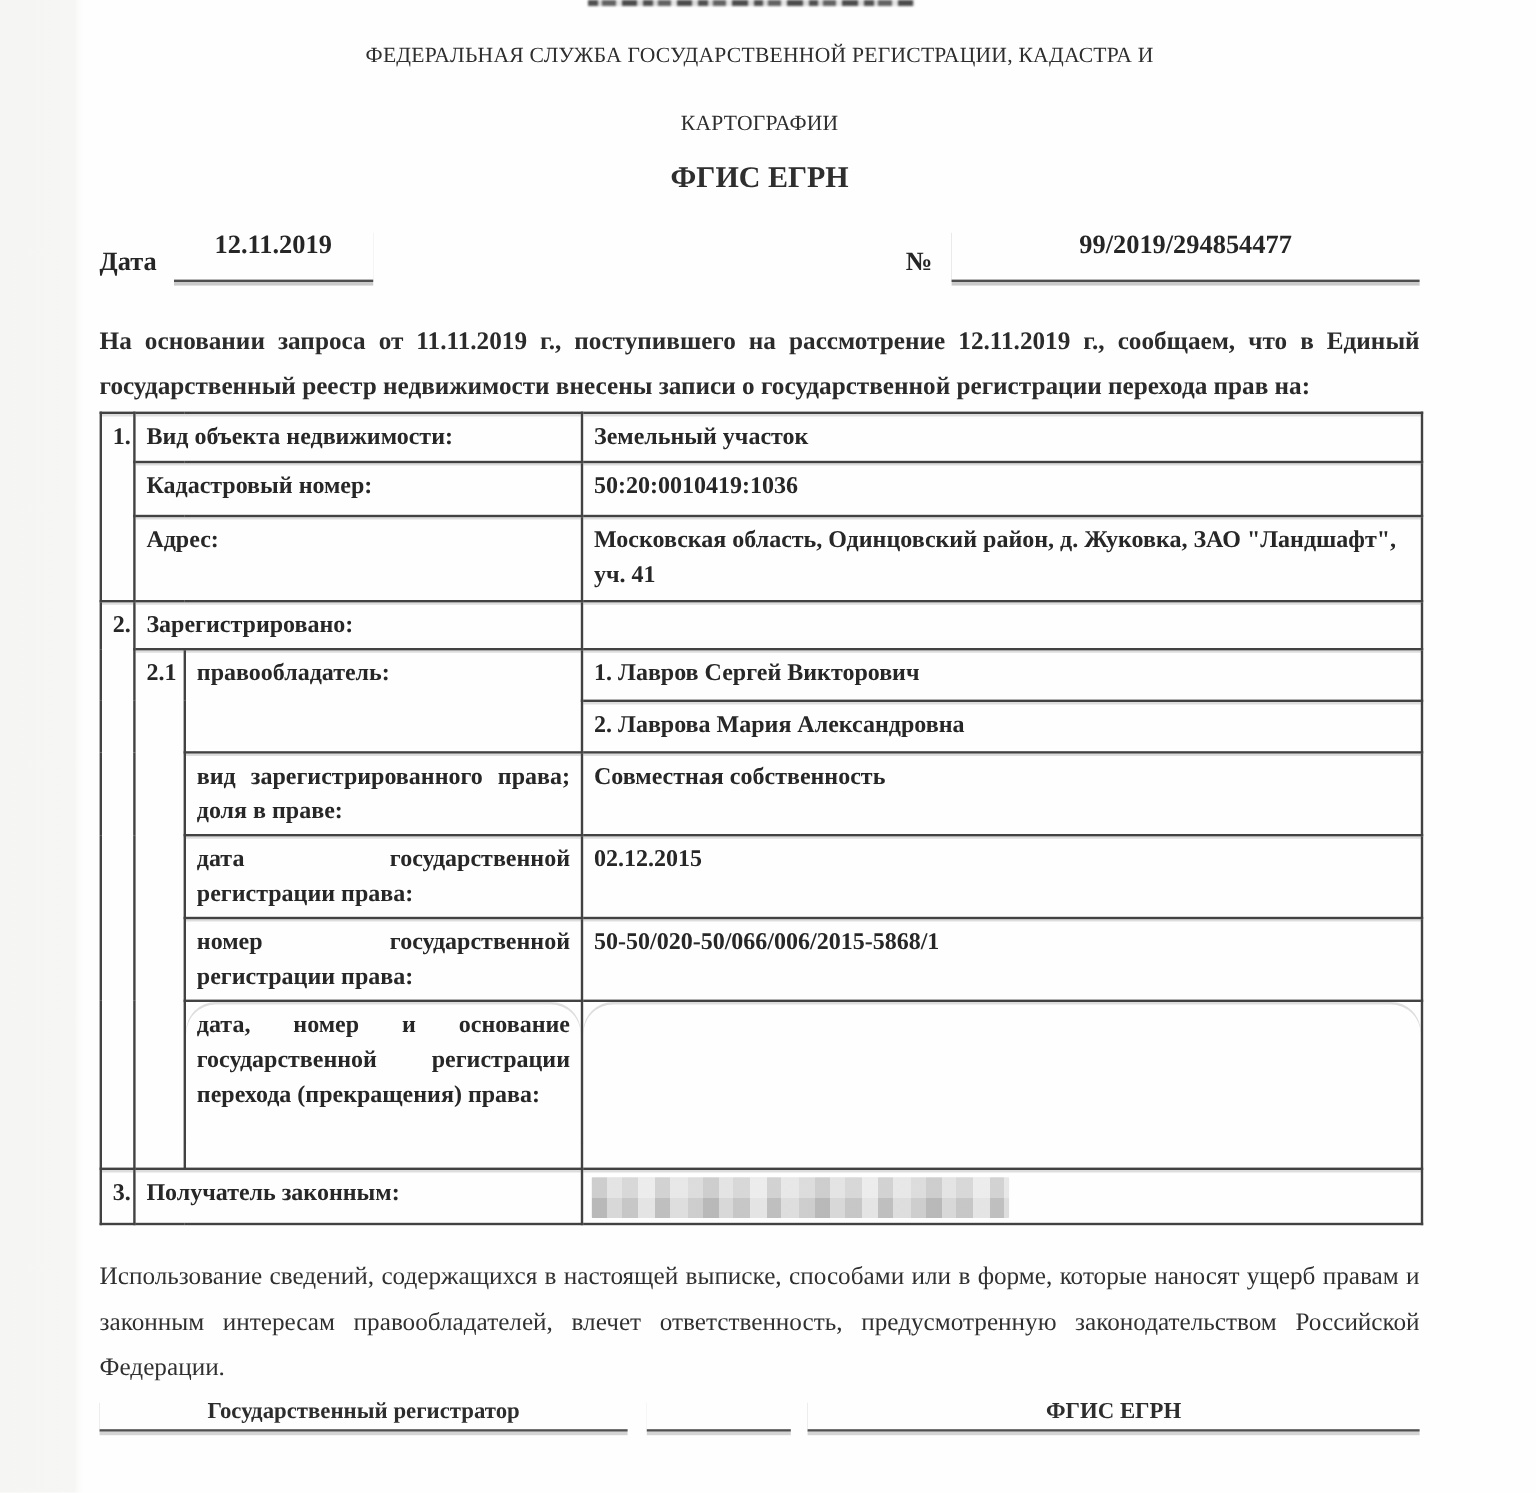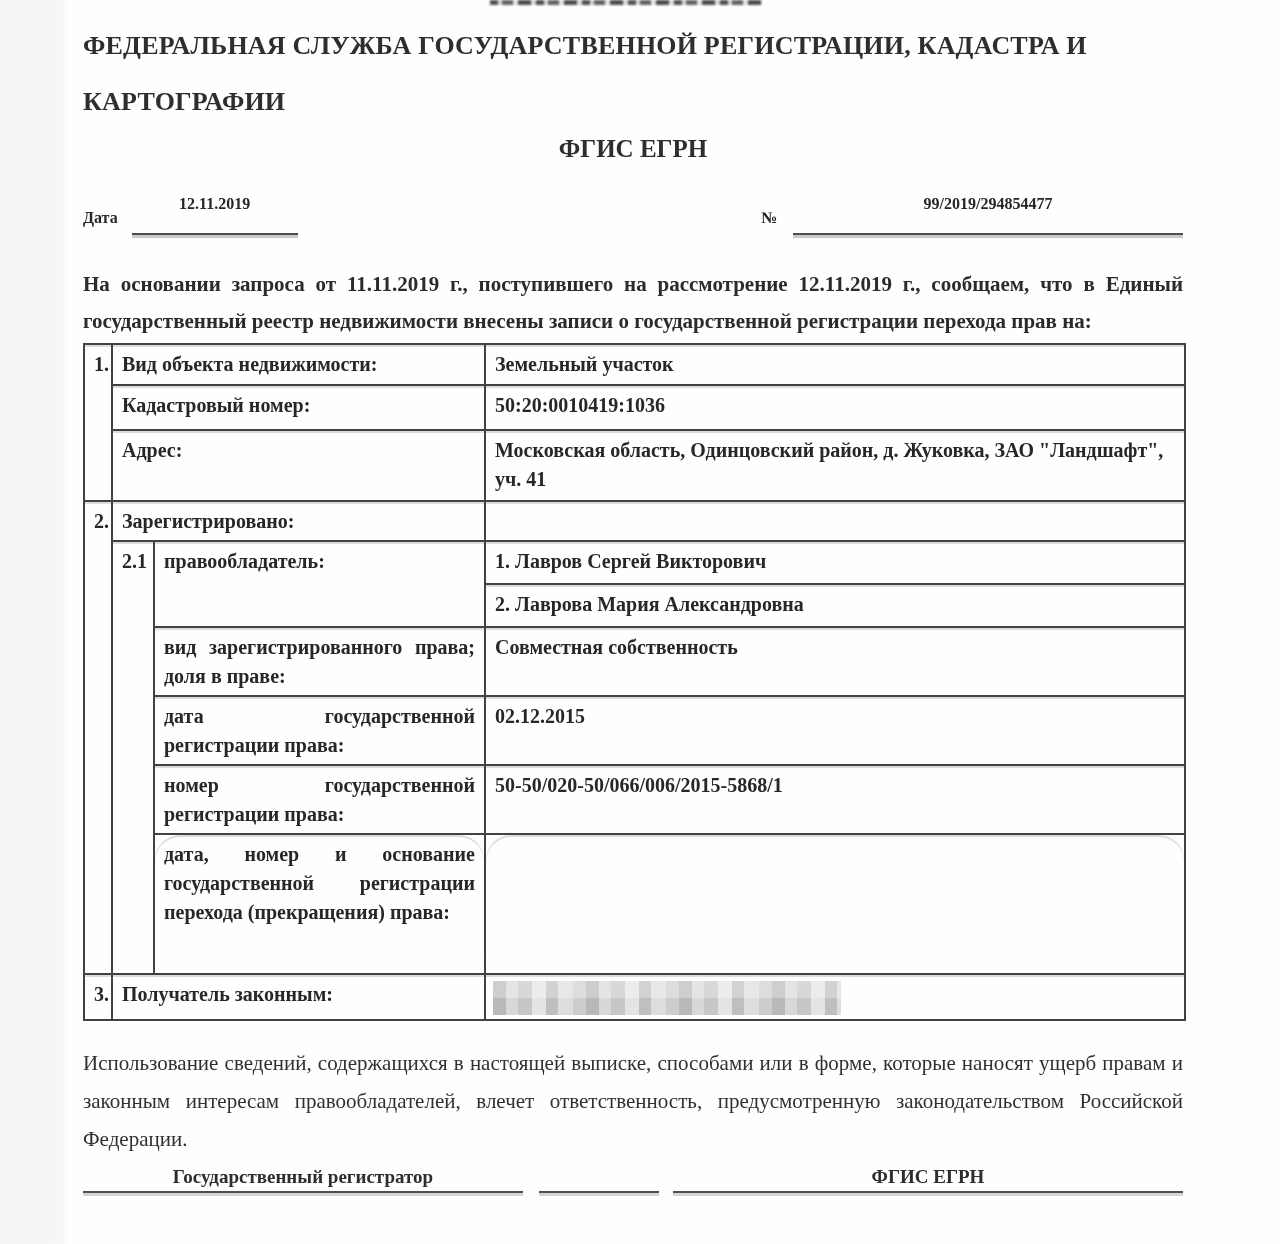--- a/index.html
+++ b/index.html
@@ -22,42 +22,43 @@
     position: absolute;
     left: 490px; top: 0;
     width: 272px; height: 5px;
     background: repeating-linear-gradient(90deg,
       rgba(50,50,50,.85) 0 8px, rgba(90,90,90,.25) 8px 12px,
       rgba(60,60,60,.8) 12px 23px, rgba(120,120,120,.2) 23px 28px,
       rgba(45,45,45,.85) 28px 41px, rgba(110,110,110,.25) 41px 46px);
     filter: blur(0.8px);
   }
   .org {
-    font-weight: bold;
-    font-size: 26px;
+    text-align: center;
+    font-weight: normal;
+    font-size: 18px;
     line-height: 32px;
     letter-spacing: 0.2px;
     color: #2e2e2e;
   }
   .org-line1 { margin-top: 30px; }
   .org-line2 { margin-top: 24px; }
   .system {
     margin-top: 16px;
     text-align: center;
     font-weight: bold;
     font-size: 25px;
     line-height: 30px;
     color: #2e2e2e;
   }
   .meta-row {
     margin-top: 27px;
     display: flex;
     align-items: flex-end;
     font-weight: bold;
-    font-size: 16px;
+    font-size: 22px;
   }
   .meta-label { line-height: 26px; padding-bottom: 4px; }
   .meta-value {
     display: inline-block;
     text-align: center;
     line-height: 26px;
     padding-bottom: 16px;
     border-bottom: 2px solid #4e4e4e;
     box-shadow: 0 3px 0 rgba(140,140,140,.45);
   }

